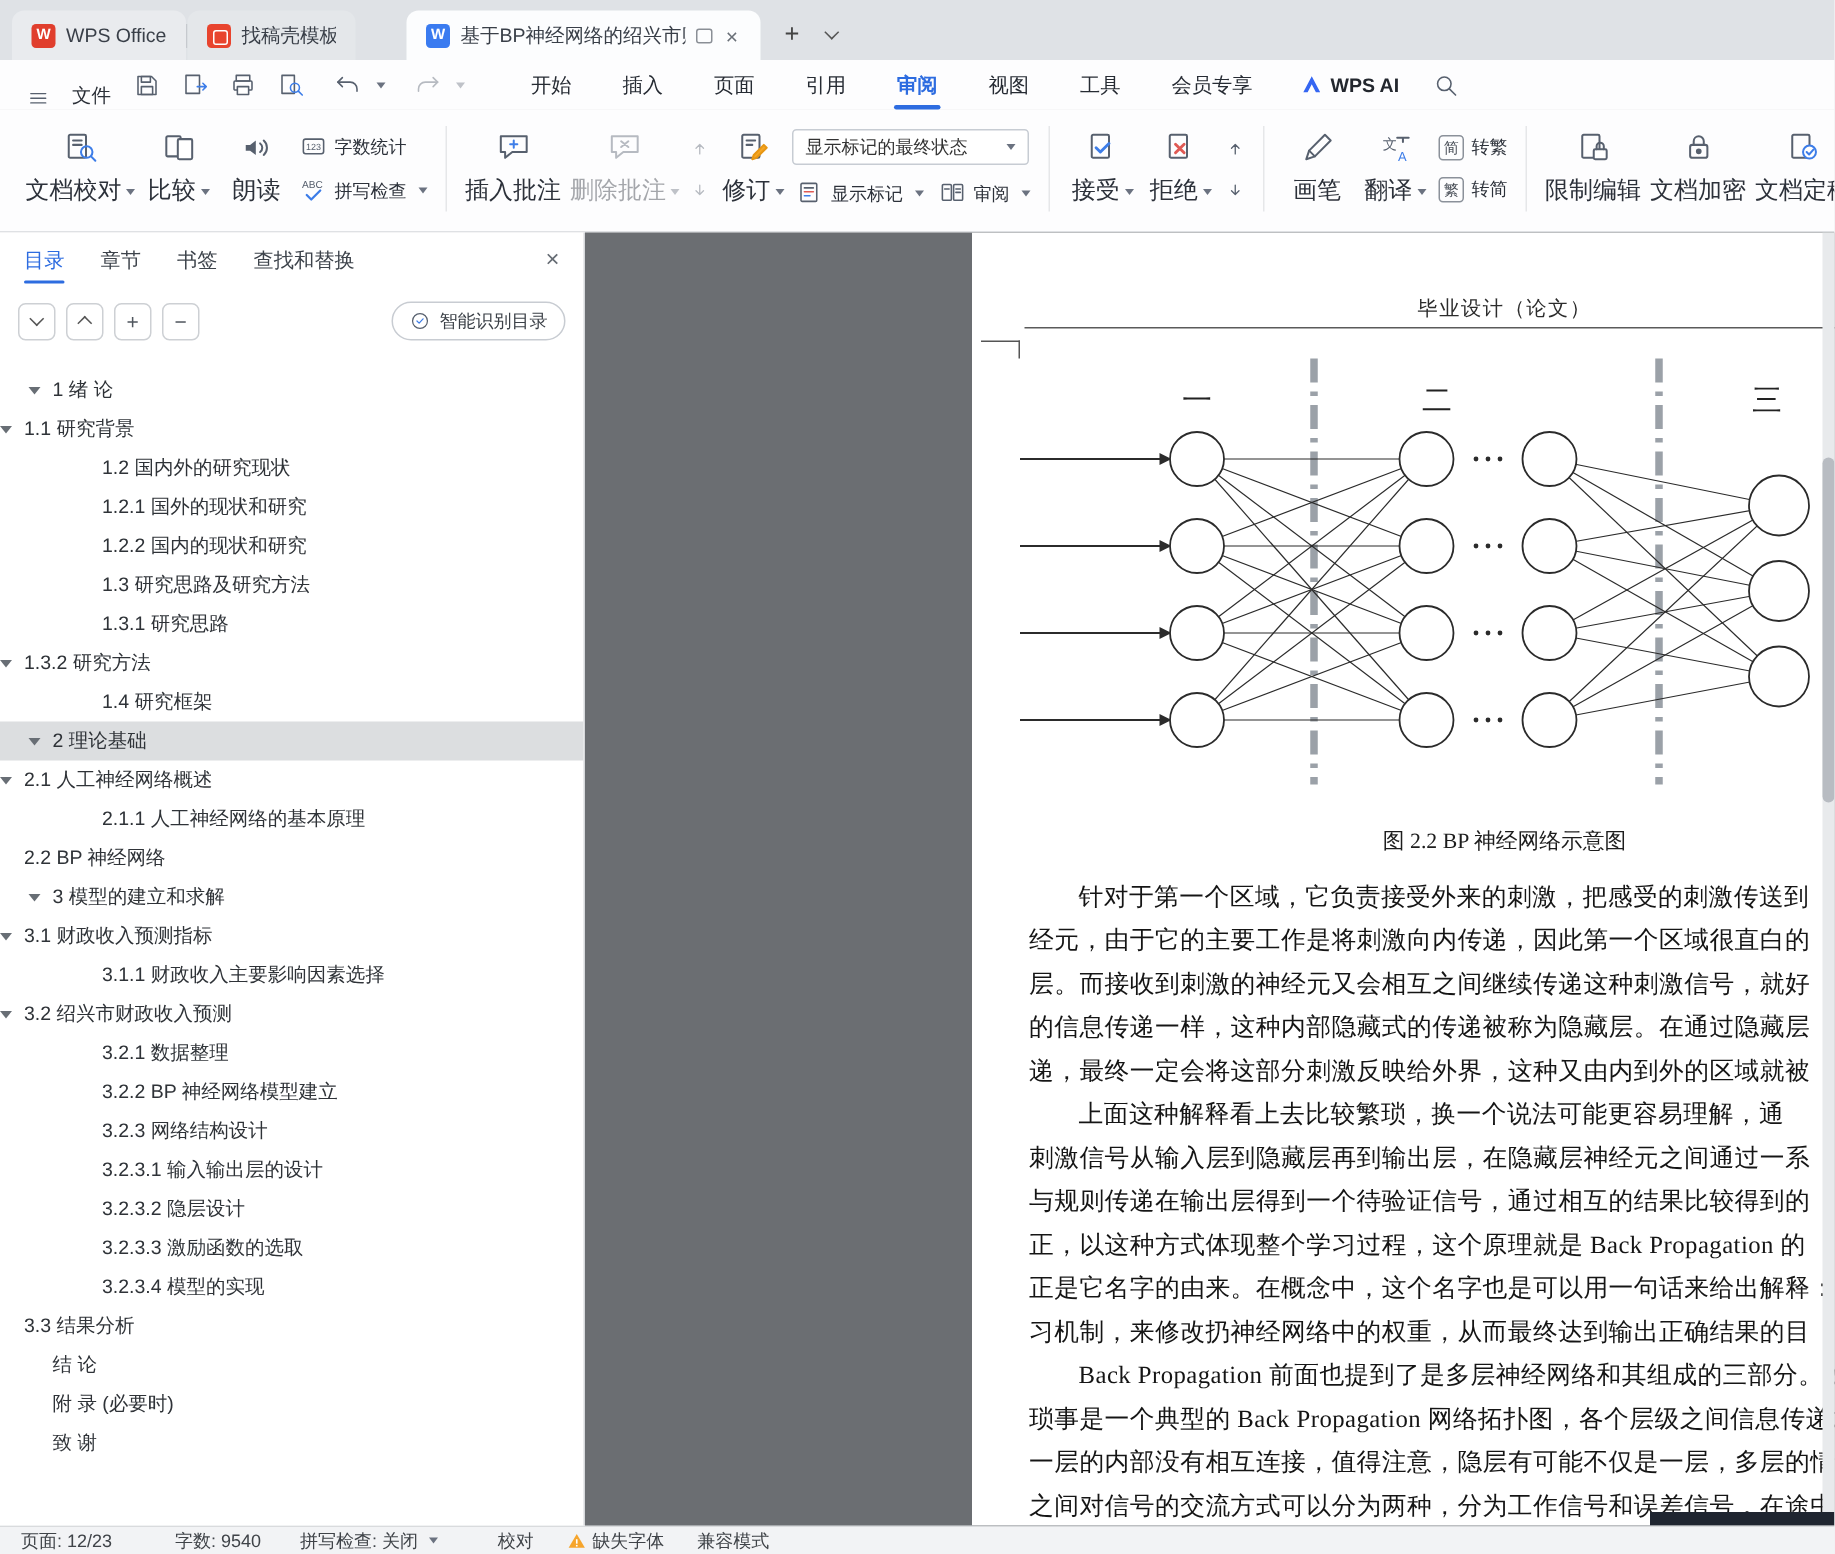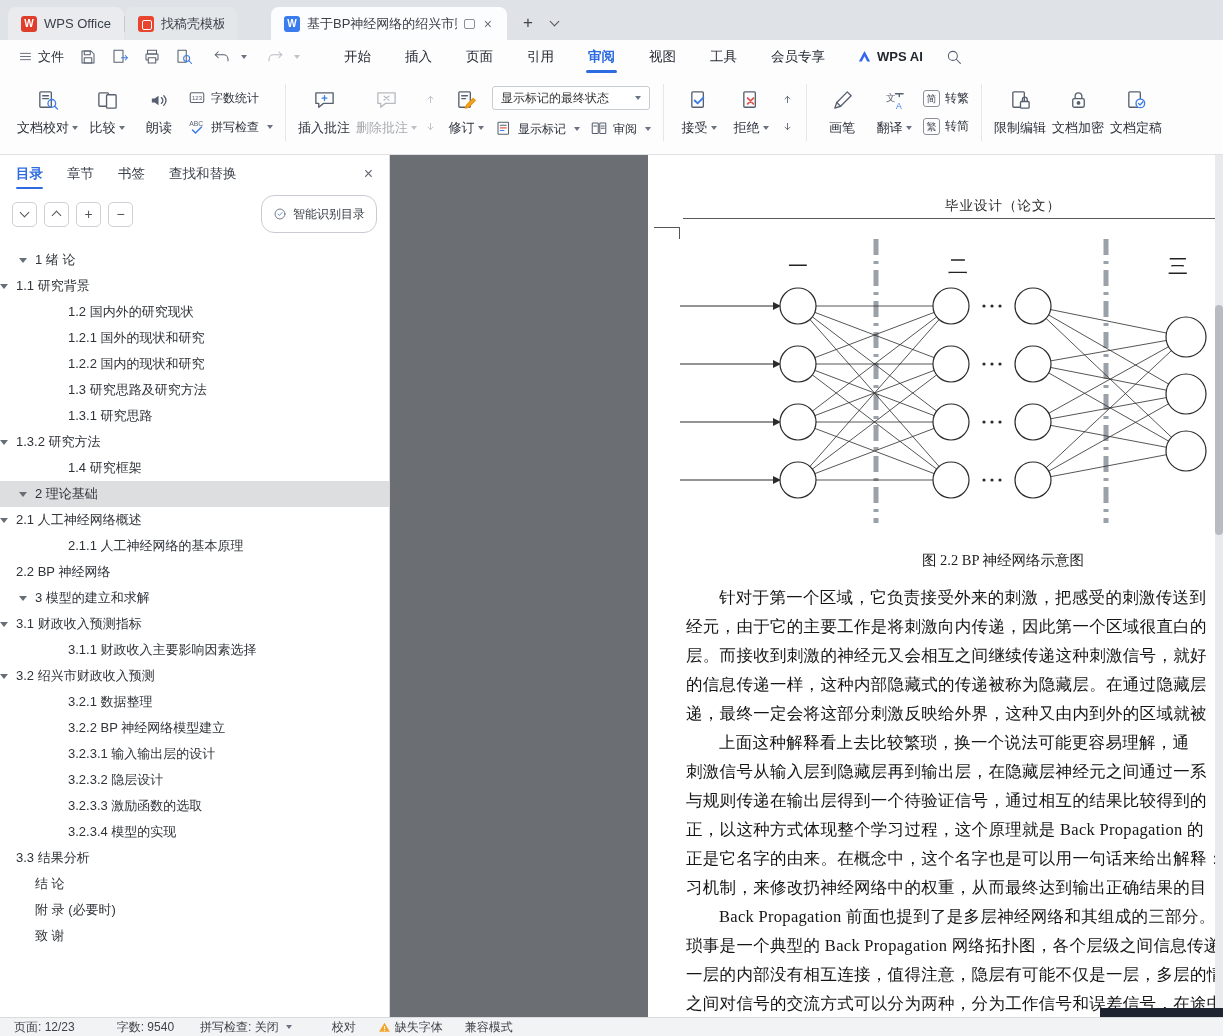--- a/index.html
+++ b/index.html
@@ -23,21 +23,21 @@
   .doc-sync{width:12px;height:10px;border:1px solid #8a8f96;border-radius:2px;margin-left:auto}
   .tab-close{color:#6a7078;font-size:14px;padding:0 2px}
   .newtab{width:26px;height:26px;display:flex;align-items:center;justify-content:center;font-size:17px;color:#444;margin:0 2px 4px 8px}
   .tablist-btn{width:22px;height:22px;display:flex;align-items:center;justify-content:center;margin-bottom:6px}
   .chev{width:7px;height:7px;border-right:1.6px solid #555;border-bottom:1.6px solid #555;display:inline-block}
   .chev.down{transform:rotate(45deg);margin-top:-3px}
   .chev.up{transform:rotate(225deg);margin-top:3px}
 
   
   .menubar{height:33px;background:#fdfdfe;display:flex;align-items:center;padding:0 10px;flex-shrink:0}
-  .file-btn{display:flex;align-items:center;gap:5px;font-size:13px;color:#2b3038;padding:0 8px;height:100%}
+  .file-btn{display:flex;align-items:flex-end;gap:15px;font-size:13px;color:#2b3038;padding:0 8px;height:100%}
   .ri{display:inline-block}
   .ri svg{width:100%;height:100%;display:block}
   .ri svg .acc{stroke:#3d7de8}
   .ri svg .accr{stroke:#e05a54}
   .q{width:18px;height:18px;margin:0 7px}
   .qsm{width:15px;height:15px}
   .undo-wrap{display:flex;align-items:center;margin:0 6px}
   .dis{opacity:.42}
   .menu-items{display:flex;align-items:center;gap:30px;margin-left:36px;height:100%}
   .menu-item{position:relative;height:100%;display:flex;align-items:center;font-size:13.5px;color:#262b33;padding:0 2px;white-space:nowrap}
@@ -45,43 +45,43 @@
   .menu-item.active::after{content:"";position:absolute;left:0;right:0;bottom:0;height:3px;border-radius:2px;background:#2d6ce0}
   .wps-ai{display:flex;align-items:center;gap:5px;margin-left:30px;font-size:13px;font-weight:bold;color:#23272e}
   .searchbtn{margin-left:22px}
 
   
   .ribbon{height:82px;background:#fdfdfe;border-bottom:1px solid #dfe1e4;display:flex;align-items:stretch;padding:7px 8px 9px 14px;overflow:hidden;flex-shrink:0}
   .rsep{width:1px;background:#e6e7e9;margin:4px 9px;flex-shrink:0}
   .rbtn{border-radius:4px}
   .rbtn.big{min-width:52px;padding:0 3px;display:flex;flex-direction:column;align-items:center;justify-content:center;gap:7px;flex-shrink:0}
   .rbtn.big .ri{width:23px;height:23px}
-  .rlab{font-size:13px;color:#2c313a;display:flex;align-items:center;white-space:nowrap}
+  .rlab{font-size:16px;color:#2c313a;display:flex;align-items:center;white-space:nowrap}
   .caret{width:0;height:0;border-left:3.5px solid transparent;border-right:3.5px solid transparent;border-top:4px solid #6b7280;display:inline-block;margin-left:3px}
   .rcol{display:flex;flex-direction:column;justify-content:center;gap:9px;flex-shrink:0}
   .rbtn.small{display:flex;align-items:center;gap:5px;font-size:12px;color:#2c313a;padding:1px 3px;white-space:nowrap}
   .rbtn.small .ri{width:18px;height:18px}
   .navbtn{width:20px;height:18px;display:flex;align-items:center;justify-content:center}
   .navbtn .ri{width:15px;height:15px}
   .rdrop{width:158px;height:24px;border:1px solid #c7ccd3;border-radius:3px;background:#fff;display:flex;align-items:center;justify-content:space-between;padding:0 8px;font-size:12px;color:#333;white-space:nowrap}
   .charico{width:17px;height:17px;border:1px solid #8b919a;border-radius:3px;font-size:10px;display:flex;align-items:center;justify-content:center;color:#454b54}
 
   
   .main{flex:1;display:flex;min-height:0}
 
   
   .sidebar{width:390px;background:#fff;border-right:1px solid #d6d8db;position:relative;flex-shrink:0}
   .sb-tabs{height:38px;display:flex;align-items:center;gap:24px;padding:0 16px;font-size:13.5px;color:#3d434b}
   .sb-tab{position:relative;height:100%;display:flex;align-items:center}
-  .sb-tab.active{color:#2d6ce0;font-weight:bold}
+  .sb-tab.active{color:#2d6ce0;font-weight:normal}
   .sb-tab.active::after{content:"";position:absolute;left:0;right:0;bottom:4px;height:2.5px;background:#2d6ce0;border-radius:2px}
   .sb-close{margin-left:auto;font-size:16px;color:#676d75}
   .sb-tools{height:42px;display:flex;align-items:center;gap:7px;padding:0 12px}
   .sq{width:25px;height:25px;border:1px solid #cdd0d4;border-radius:5px;background:#fff;display:flex;align-items:center;justify-content:center;color:#50565e;font-size:14px}
-  .smart{margin-left:auto;height:38px;border:1px solid #c8ccd2;border-radius:13px;background:#fff;display:flex;align-items:center;gap:6px;padding:0 11px;font-size:12px;color:#3c4148}
+  .smart{margin-left:auto;height:26px;border:1px solid #c8ccd2;border-radius:13px;background:#fff;display:flex;align-items:center;gap:6px;padding:0 11px;font-size:12px;color:#3c4148}
   .smart .ri{width:14px;height:14px}
   #toc-list{position:absolute;top:92px;left:0;right:0;bottom:0;overflow:hidden}
   .toc-row{height:26px;display:flex;align-items:center;font-size:13px;color:#2f3338;white-space:nowrap;overflow:hidden}
   .toc-row.lvl0{padding-left:19px}
   .toc-row.lvl1{}
   .toc-row.lvl2{padding-left:52px}
   .toc-row.sel{background:#dcdee0}
   .tri{width:0;height:0;border-left:4px solid transparent;border-right:4px solid transparent;border-top:5px solid #686e75;margin-right:8px;flex-shrink:0}
   .tri.hide{visibility:hidden}
 
@@ -571,20 +571,24 @@
             <span class="tri"></span>
             <span>3.2 绍兴市财政收入预测</span>
           </div>
           <div class="toc-row lvl2">
             <span class="tri hide"></span>
             <span>3.2.1 数据整理</span>
           </div>
           <div class="toc-row lvl2">
             <span class="tri hide"></span>
             <span>3.2.2 BP 神经网络模型建立</span>
+          </div>
+          <div class="toc-row lvl2">
+            <span class="tri hide"></span>
+            <span>3.2.3 网络结构设计</span>
           </div>
           <div class="toc-row lvl2">
             <span class="tri hide"></span>
             <span>3.2.3.1 输入输出层的设计</span>
           </div>
           <div class="toc-row lvl2">
             <span class="tri hide"></span>
             <span>3.2.3.2 隐层设计</span>
           </div>
           <div class="toc-row lvl2">

